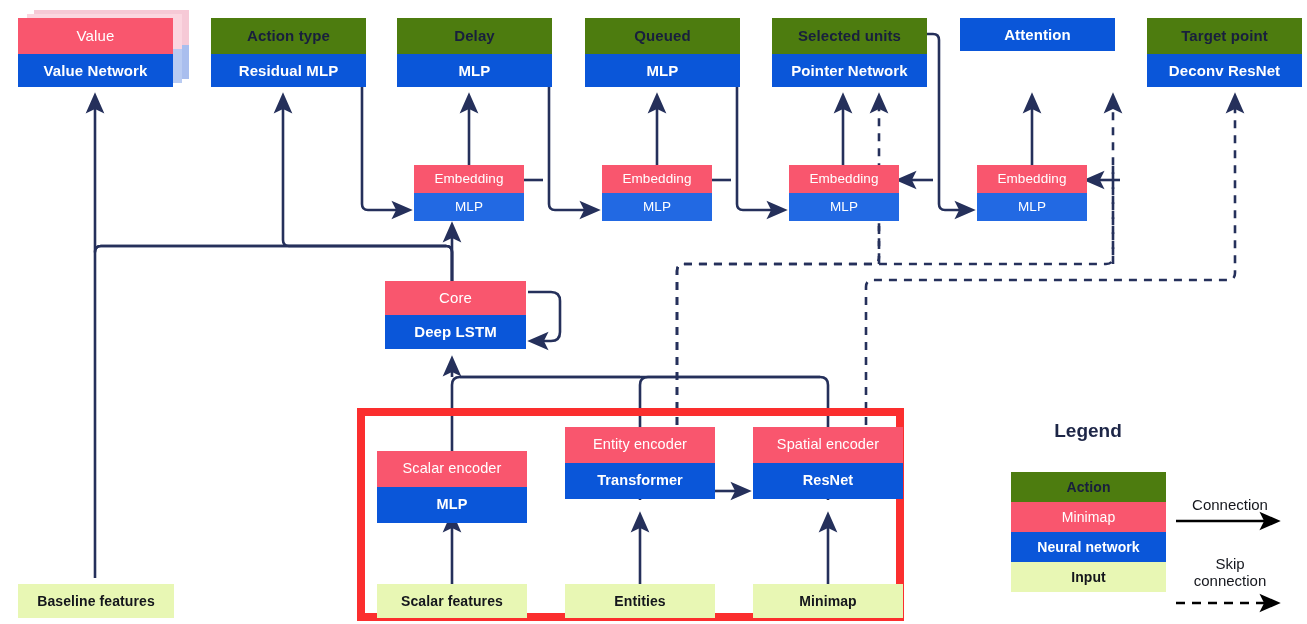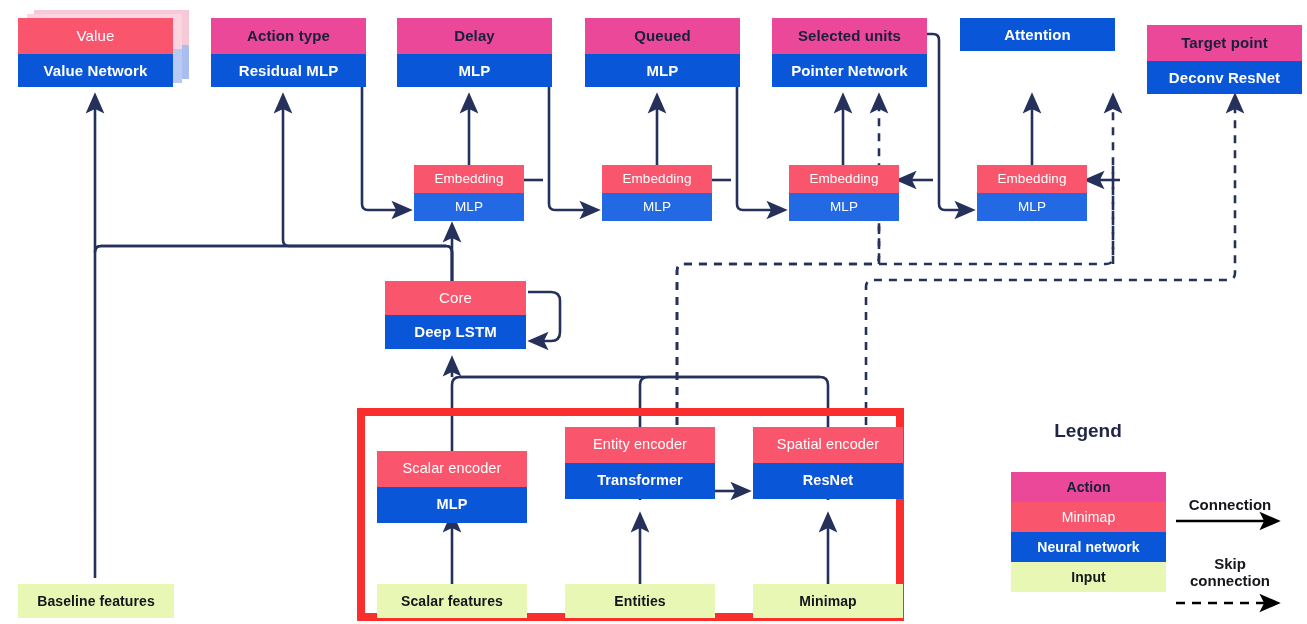--- a/index.html
+++ b/index.html
@@ -3,21 +3,21 @@
 <meta charset="utf-8">
 <style>
   html,body{margin:0;padding:0;background:#ffffff;}
   body{font-family:"Liberation Sans","DejaVu Sans",sans-serif;}
   #stage{position:relative;width:1307px;height:624px;background:#fff;overflow:hidden;border-radius:22px;}
   svg.wires{position:absolute;left:0;top:0;width:1307px;height:624px;pointer-events:none;}
 
   .box{position:absolute;box-sizing:border-box;}
   .cell{display:flex;align-items:center;justify-content:center;text-align:center;
         line-height:1.05;letter-spacing:.1px;}
-  .c-action{background:#ec4899;color:#181F3D;font-weight:700;}
+  .c-action{background:#4d7c0f;color:#181F3D;font-weight:700;}
   .c-output{background:#F9566E;color:#ffffff;font-weight:400;}
   .c-nn{background:#0A56D9;color:#ffffff;font-weight:700;}
   .c-nn-soft{background:#2269E3;color:#ffffff;font-weight:400;}
   .c-output-soft{background:#F9566E;color:#ffffff;font-weight:400;}
   .c-input{background:#E8F7B4;color:#14161C;font-weight:700;}
 
   
   .head{width:155px;}
   .head .cell{height:36px;font-size:15px;}
   .head .cell.top{height:36px;}
@@ -42,21 +42,21 @@
   .enc .cell{height:36px;font-size:14.5px;}
 
   
   .inp{height:34px;font-size:14px;}
 
   .redbox{position:absolute;border:8px solid #FB2E2E;box-sizing:border-box;background:transparent;}
 
   .legend-title{position:absolute;font-size:19px;font-weight:700;color:#1D2647;}
   .legend-stack{position:absolute;width:155px;}
   .legend-stack .cell{height:30px;font-size:14px;}
-  .legend-label{position:absolute;font-size:15px;color:#14161C;text-align:center;font-weight:700;}
+  .legend-label{position:absolute;font-size:15px;color:#14161C;text-align:center;font-weight:400;}
 </style>
 </head>
 <body>
 
 <div id="stage">
 
   <svg class="wires" viewBox="0 0 1307 624">
     <defs>
       <marker id="ah" markerWidth="9" markerHeight="9" refX="5.6" refY="4" orient="auto">
         <path d="M0,0.4 L8.2,4 L0,7.6 L1.8,4 Z" fill="#25305B"></path>
@@ -157,21 +157,21 @@
 
   <div class="box head" style="left:772px;top:18px;">
     <div class="cell c-action top">Selected units</div>
     <div class="cell c-nn bot">Pointer Network</div>
   </div>
 
   <div class="box head" style="left:960px;top:18px;">
     <div class="cell c-nn bot">Attention</div>
   </div>
 
-  <div class="box head" style="left:1147px;top:18px;margin-top:7px;">
+  <div class="box head" style="left:1147px;top:18px;">
     <div class="cell c-action top">Target point</div>
     <div class="cell c-nn bot">Deconv ResNet</div>
   </div>
 
   <div class="box emb" style="left:414px;top:165px;">
     <div class="cell c-output-soft">Embedding</div>
     <div class="cell c-nn-soft">MLP</div>
   </div>
   <div class="box emb" style="left:602px;top:165px;">
     <div class="cell c-output-soft">Embedding</div>

